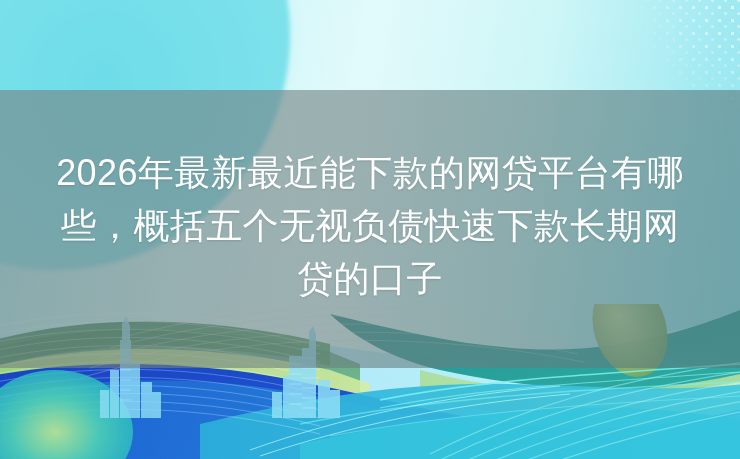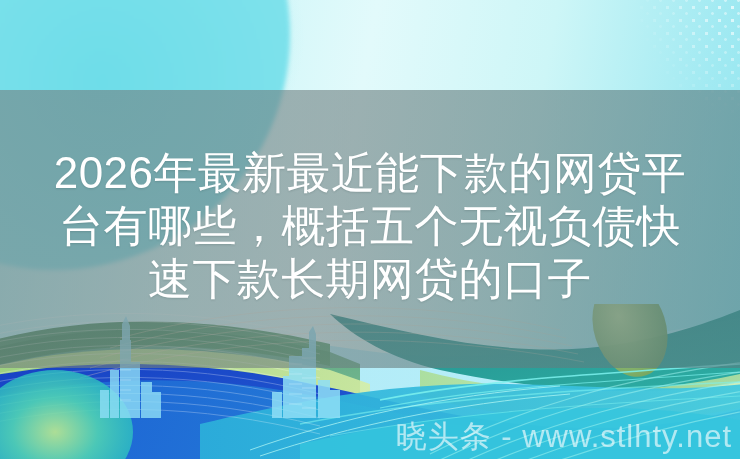--- a/index.html
+++ b/index.html
@@ -70,21 +70,21 @@
     position: absolute;
     left: 0;
     top: 146px;
     width: 740px;
     padding: 0 46px;
     box-sizing: border-box;
     text-align: center;
   }
   .title {
     margin: 0;
-    font-size: 44px;
+    font-size: 36px;
     line-height: 53px;
     color: #ffffff;
     font-weight: 400;
     letter-spacing: .4px;
     white-space: pre-wrap;
     text-shadow: 0 1px 2px rgba(40,60,62,.18);
   }
 
   
   .watermark {
@@ -252,15 +252,14 @@
       </g>
     </svg>
   </div>
 
   <div class="gray-band"></div>
 
   <div class="title-wrap">
     <h1 class="title">2026年最新最近能下款的网贷平台有哪些，概括五个无视负债快速下款长期网贷的口子</h1>
   </div>
 
-  <div class="watermark">晓头条 - www.stlhty.net</div>
 
 </div>
 
 </body></html>

